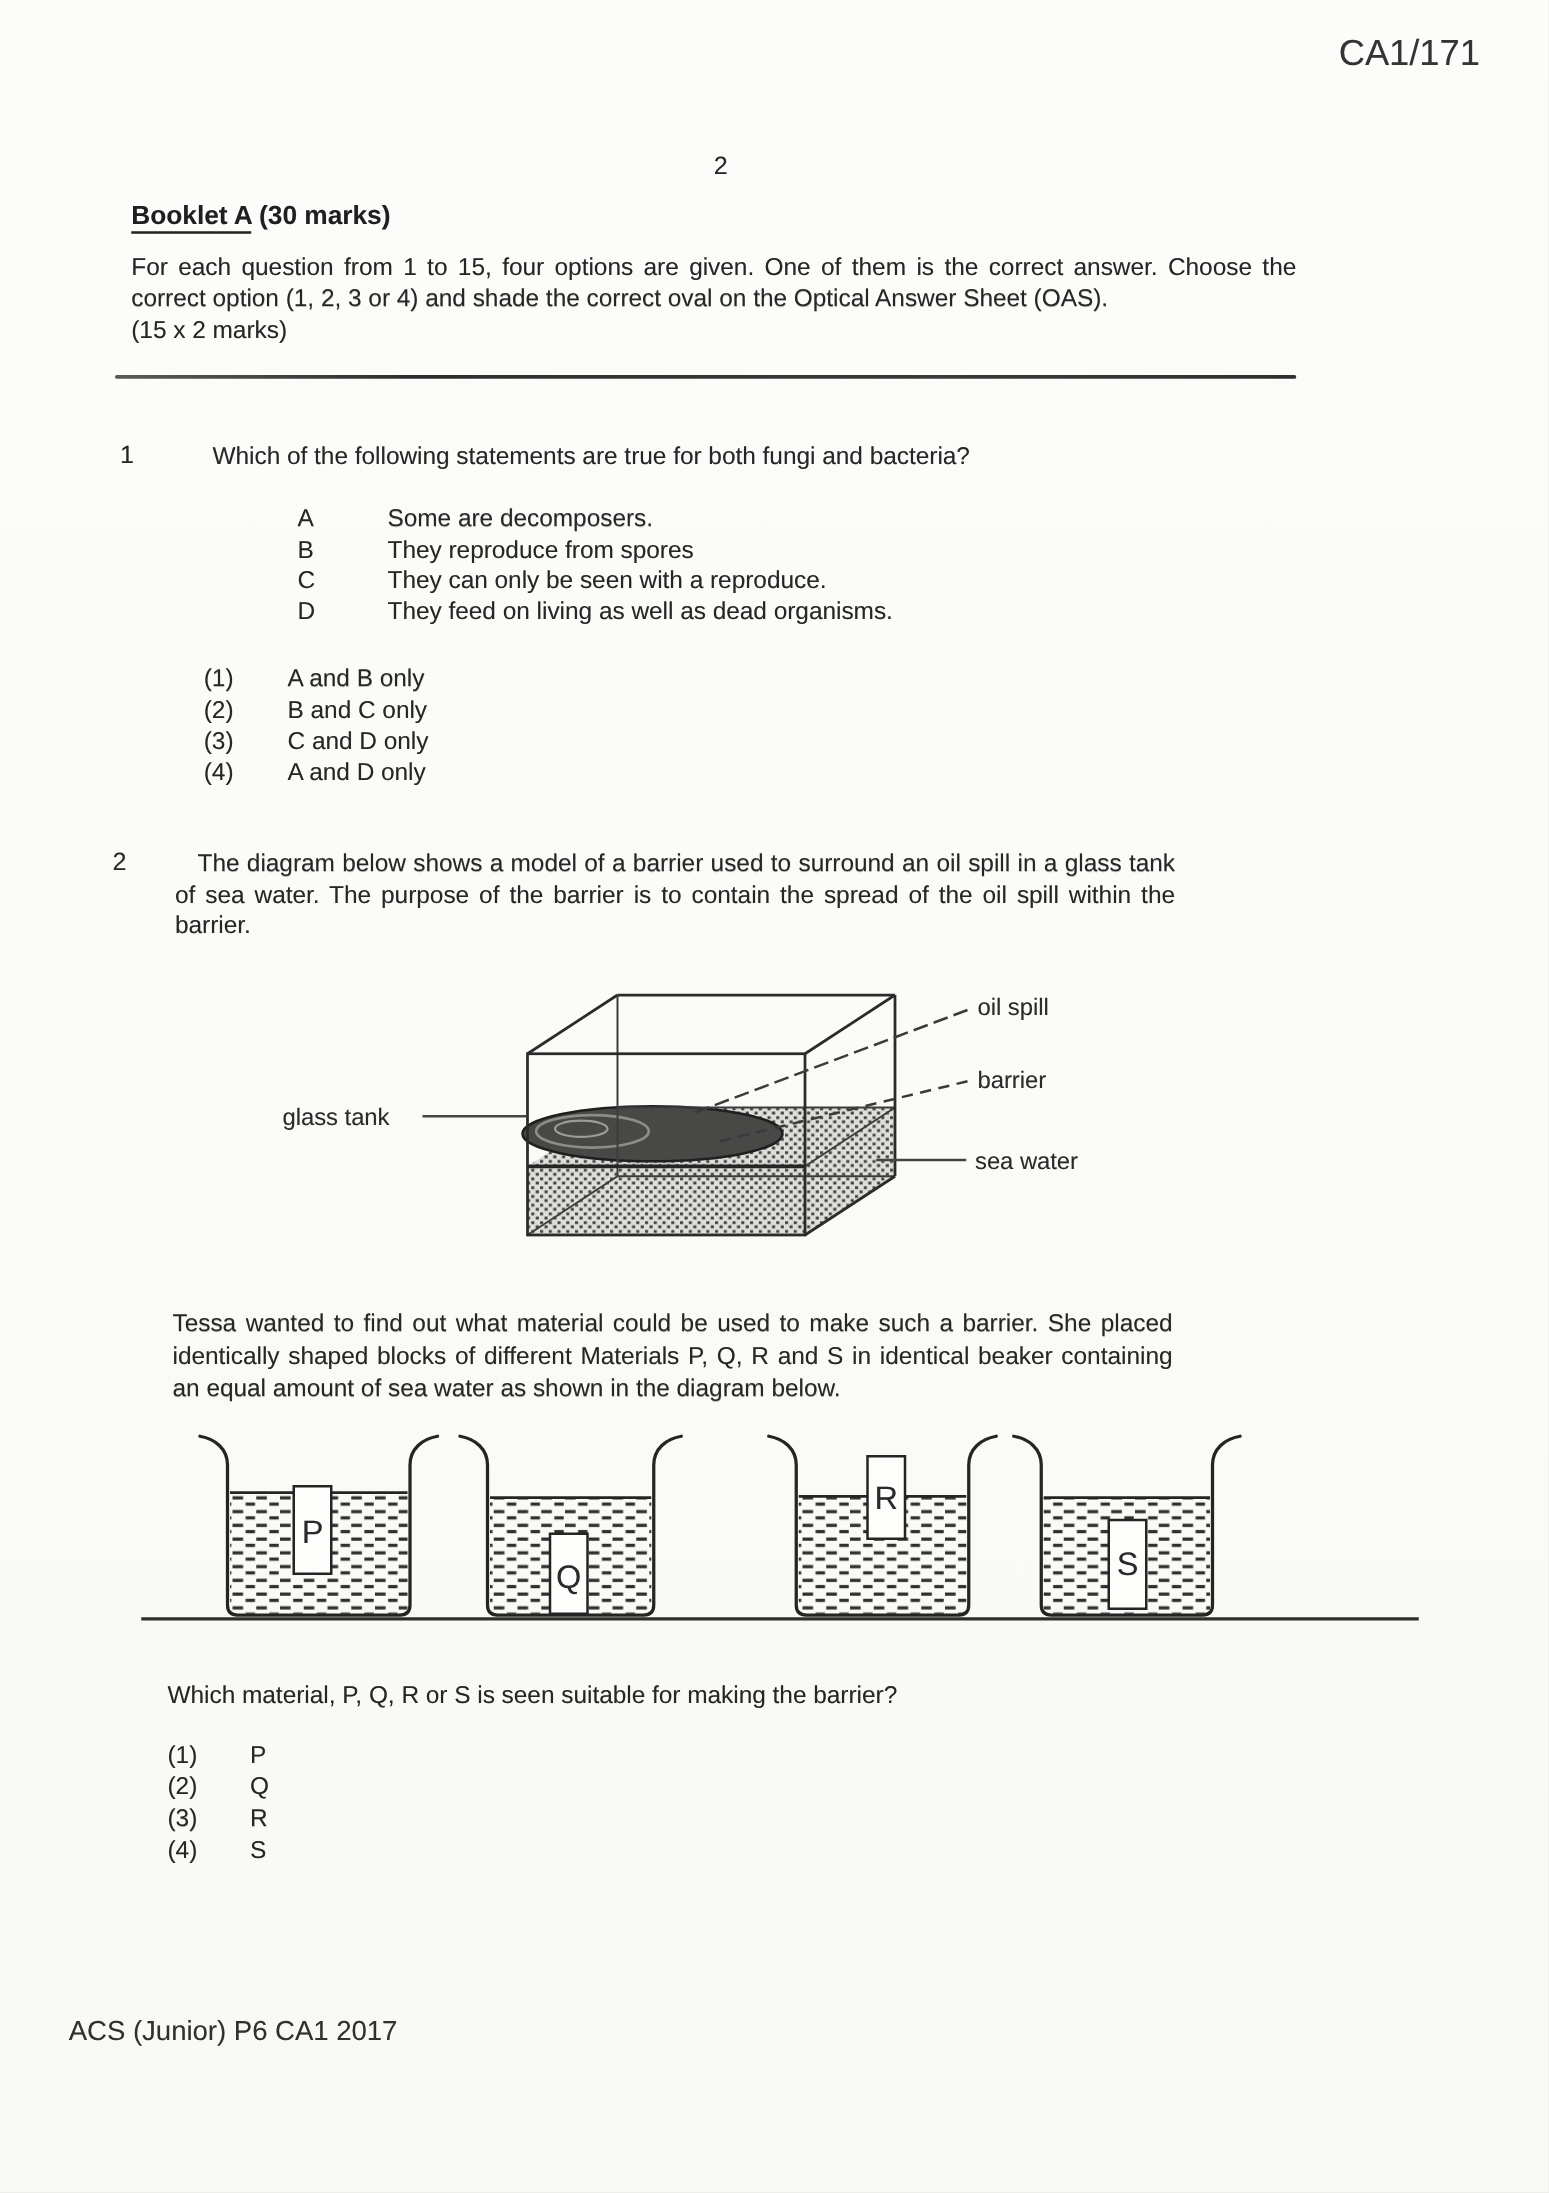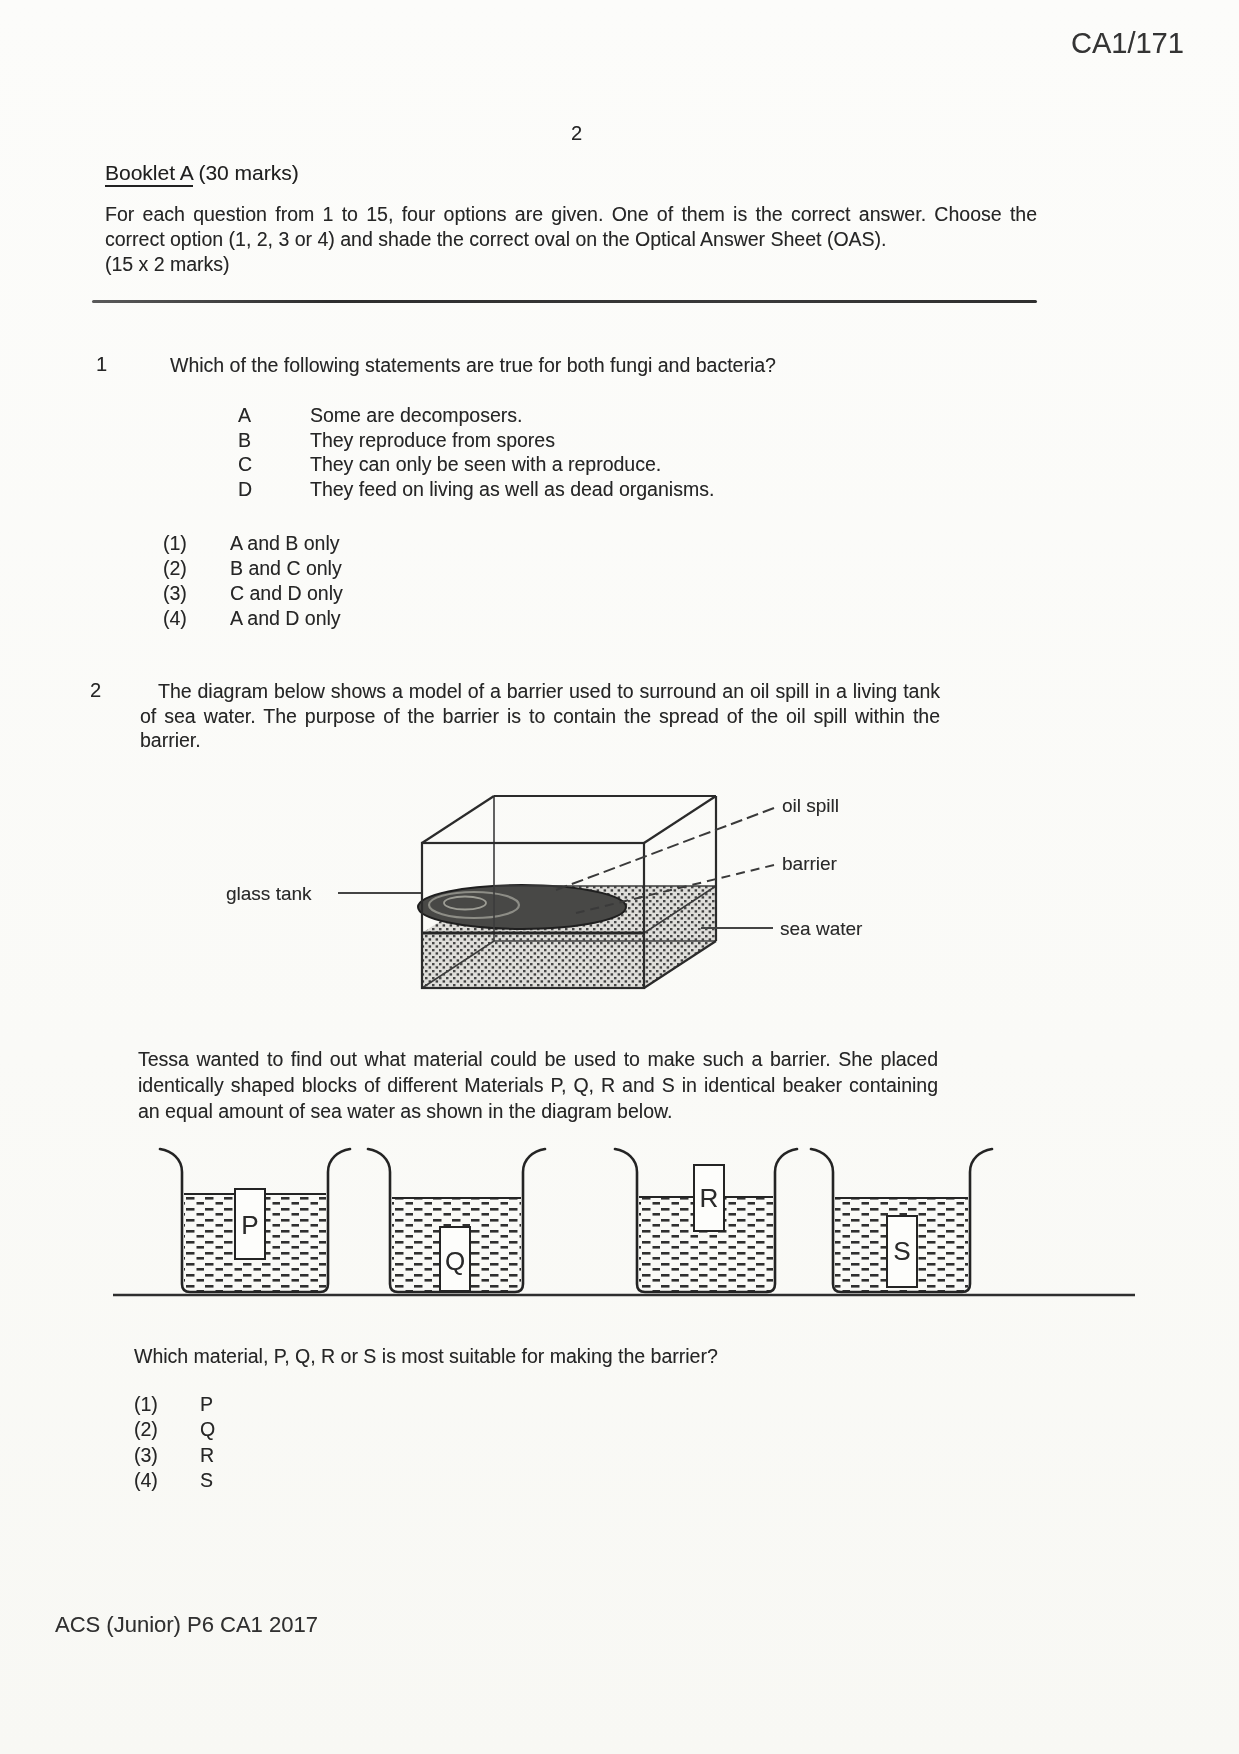--- a/index.html
+++ b/index.html
@@ -11,21 +11,21 @@
     font-family:"Liberation Sans","DejaVu Sans",sans-serif;
     color:#262626;
     overflow:hidden;
     text-shadow:0.2px 0.2px 0.4px rgba(70,70,70,0.35);
   }
   .abs{position:absolute;}
   .txt{font-size:19.5px;line-height:24.5px;}
   .just{text-align:justify;}
   .exam-code{font-size:29px;color:#343434;}
   .pagenum{font-size:20px;}
-  .heading{font-size:21px;font-weight:normal;color:#1f1f1f;}
+  .heading{font-size:21px;font-weight:bold;color:#1f1f1f;}
   .heading .u{border-bottom:2.2px solid #222;padding-bottom:1px;}
   .rule{height:3.4px;background:linear-gradient(90deg,#5a5a5a,#2e2e2e 25%,#3a3a3a 70%,#2f2f2f);border-radius:2px;}
   .qnum{font-size:20px;}
   .row{display:flex;}
   .row .lbl{flex:none;}
   .stmts .lbl{width:72px;}
   .opts1 .lbl{width:67px;}
   .opts2 .lbl{width:66px;}
   .stmts .row,.opts1 .row,.opts2 .row{align-items:baseline;}
   .stmts{line-height:24.6px;font-size:19.5px;}
@@ -92,21 +92,21 @@
       </div>
       <div class="row">
         <span class="lbl">(4)</span>
         <span>A and D only</span>
       </div>
     </div>
   </div>
 
   <div>
     <div class="abs qnum" style="left:90px;top:679px;">2</div>
-    <div class="abs txt just indent1" style="left:140px;top:679px;width:800px;">The diagram below shows a model of a barrier used to surround an oil spill in a living tank of sea water.  The purpose of the barrier is to contain the spread of the oil spill within the barrier.</div>
+    <div class="abs txt just indent1" style="left:140px;top:679px;width:800px;">The diagram below shows a model of a barrier used to surround an oil spill in a glass tank of sea water.  The purpose of the barrier is to contain the spread of the oil spill within the barrier.</div>
 
     <svg class="abs" style="left:222px;top:780px;" width="680" height="225" viewBox="0 0 680 225">
       <defs>
         <pattern id="stip" width="7" height="7" patternUnits="userSpaceOnUse">
           <rect width="7" height="7" fill="#dfdeda"></rect>
           <rect x="0" y="1" width="2.5" height="2.3" fill="#464646"></rect>
           <rect x="3.6" y="4.3" width="2.5" height="2.3" fill="#3d3d3d"></rect>
         </pattern>
       </defs>
 
@@ -192,21 +192,21 @@
         <rect x="725" y="58" width="133" height="93" fill="url(#dashp)"></rect>
         <line x1="725" y1="58" x2="858" y2="58" stroke="#242424" stroke-width="2.2"></line>
         <rect x="777" y="76" width="30" height="71" fill="#fdfdfb" stroke="#242424" stroke-width="2"></rect>
         <text x="792" y="120" font-size="26" text-anchor="middle" font-weight="500">S</text>
         <path d="M701,9 C713,11 723,19 723,32 L723,144 Q723,152 731,152 L852,152 Q860,152 860,144 L860,32 C860,19 870,11 882,9" fill="none" stroke="#242424" stroke-width="2.6" stroke-linecap="round"></path>
       </g>
 
       <line x1="3" y1="155" x2="1025" y2="155" stroke="#2e2e2e" stroke-width="2.6"></line>
     </svg>
 
-    <div class="abs txt" style="left:134px;top:1344px;width:830px;">Which material, P, Q, R or S is most suitable for making the barrier?</div>
+    <div class="abs txt" style="left:134px;top:1344px;width:830px;">Which material, P, Q, R or S is seen suitable for making the barrier?</div>
 
     <div class="abs opts2" style="left:134px;top:1392px;">
       <div class="row">
         <span class="lbl">(1)</span>
         <span>P</span>
       </div>
       <div class="row">
         <span class="lbl">(2)</span>
         <span>Q</span>
       </div>

